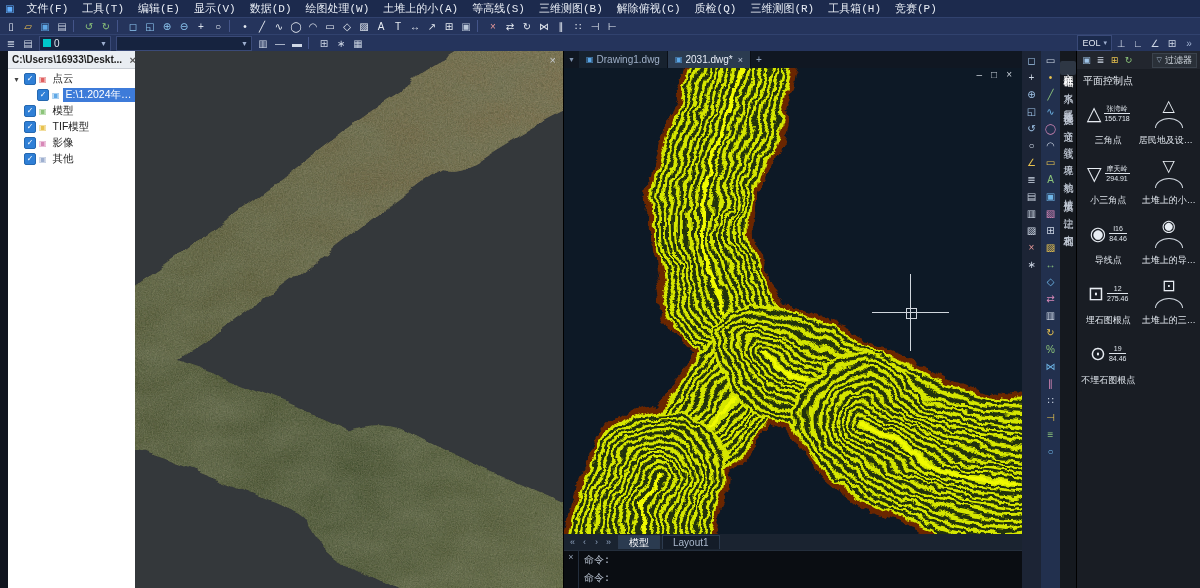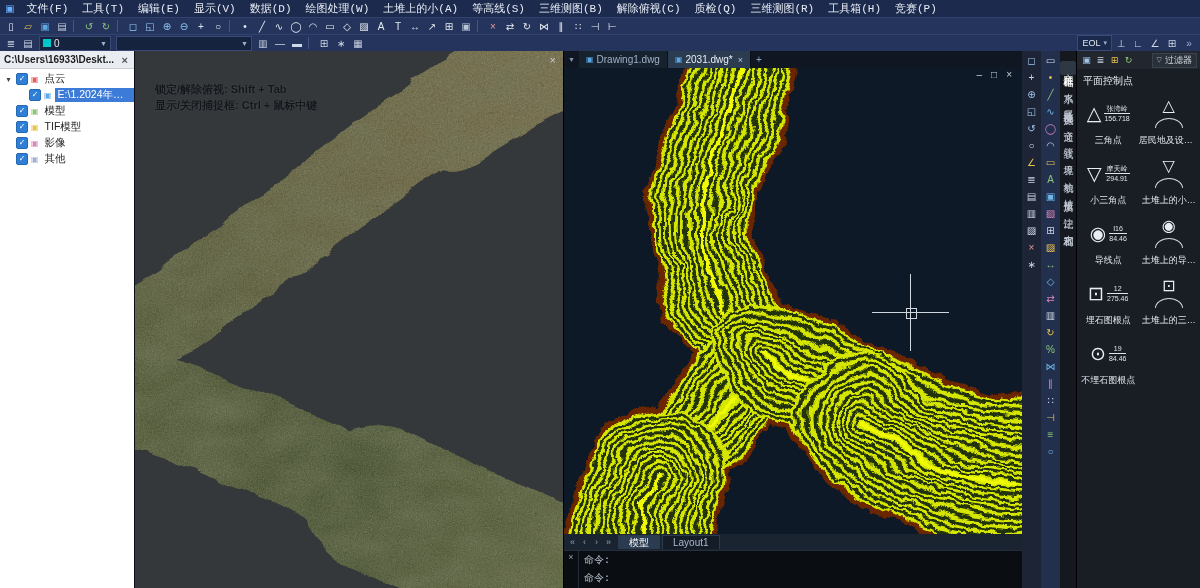--- a/index.html
+++ b/index.html
@@ -28,21 +28,21 @@
   .layer-combo{width:64px;}
   .style-combo{width:128px;}
   .combo .caret{margin-left:auto;font-size:7px;color:#9fb0d0;}
   .swatch{width:8px;height:8px;background:#00c8c8;flex:none;}
   .combo-val{white-space:nowrap;overflow:hidden;}
   .tb-eol{margin-left:auto;display:flex;align-items:center;gap:3px;font-size:9px;
           color:#dfe5ee;padding:0 4px;height:14px;border:1px solid #3a4a78;background:#1b2a4c;}
   .tb-eol .caret{font-size:7px;color:#9fb0d0;}
 
   
-  .tree{position:absolute;top:51px;left:0;width:135px;bottom:0;background:#ffffff;color:#222;
+  .tree{position:absolute;top:51px;left:8px;width:135px;bottom:0;background:#ffffff;color:#222;
         border-right:1px solid #0a0f18;box-sizing:border-box;font-size:10.5px;}
   .tree-h{height:17px;background:#e9edf2;border-bottom:1px solid #c8cdd4;display:flex;
           align-items:center;padding:0 4px;font-weight:bold;font-size:10px;color:#1c1c1c;}
   .tree-title{white-space:nowrap;overflow:hidden;}
   .tree-h .close{margin-left:auto;color:#555;font-size:11px;cursor:default;padding:0 2px;}
   .tnodes{padding-top:2px;}
   .tnode{display:flex;align-items:center;height:16px;gap:3px;white-space:nowrap;}
   .exp{width:9px;font-size:8px;color:#444;text-align:center;flex:none;}
   .cb{width:10px;height:10px;flex:none;border:1px solid #888;background:#fff;color:transparent;
       font-size:8px;line-height:10px;text-align:center;border-radius:2px;}
@@ -345,24 +345,20 @@
             <path d="M 242 448 C 322 488 385 514 448 542" fill="none" stroke="#000" stroke-width="146" stroke-linecap="round" stroke-linejoin="round"></path>
           </g>
         <g id="t-grain2" filter="url(#grain2)" opacity="0.4">
             <path d="M 445 0 C 350 38 282 78 215 130 C 148 182 75 238 -8 292" fill="none" stroke="#000" stroke-width="86" stroke-linecap="round" stroke-linejoin="round"></path>
             <path d="M 448 -6 C 395 16 354 40 314 66" fill="none" stroke="#000" stroke-width="106" stroke-linecap="round" stroke-linejoin="round"></path>
             <path d="M -12 345 C 80 372 162 408 242 448 C 322 488 382 512 445 540" fill="none" stroke="#000" stroke-width="98" stroke-linecap="round" stroke-linejoin="round"></path>
             <path d="M 242 448 C 322 488 385 514 448 542" fill="none" stroke="#000" stroke-width="146" stroke-linecap="round" stroke-linejoin="round"></path>
           </g>
       </g>
     </svg>
-    <div class="hints">
-      <div>锁定/解除俯视: Shift + Tab</div>
-      <div>显示/关闭捕捉框: Ctrl + 鼠标中键</div>
-    </div>
     <span class="viewer-close">×</span>
   </div>
 
   <div class="cadwin">
     <div class="doctabs">
       <span class="ddbtn">▼</span>
       <div class="dtabs">
 
           <div class="dtab">
             <span class="fico">▣</span>

